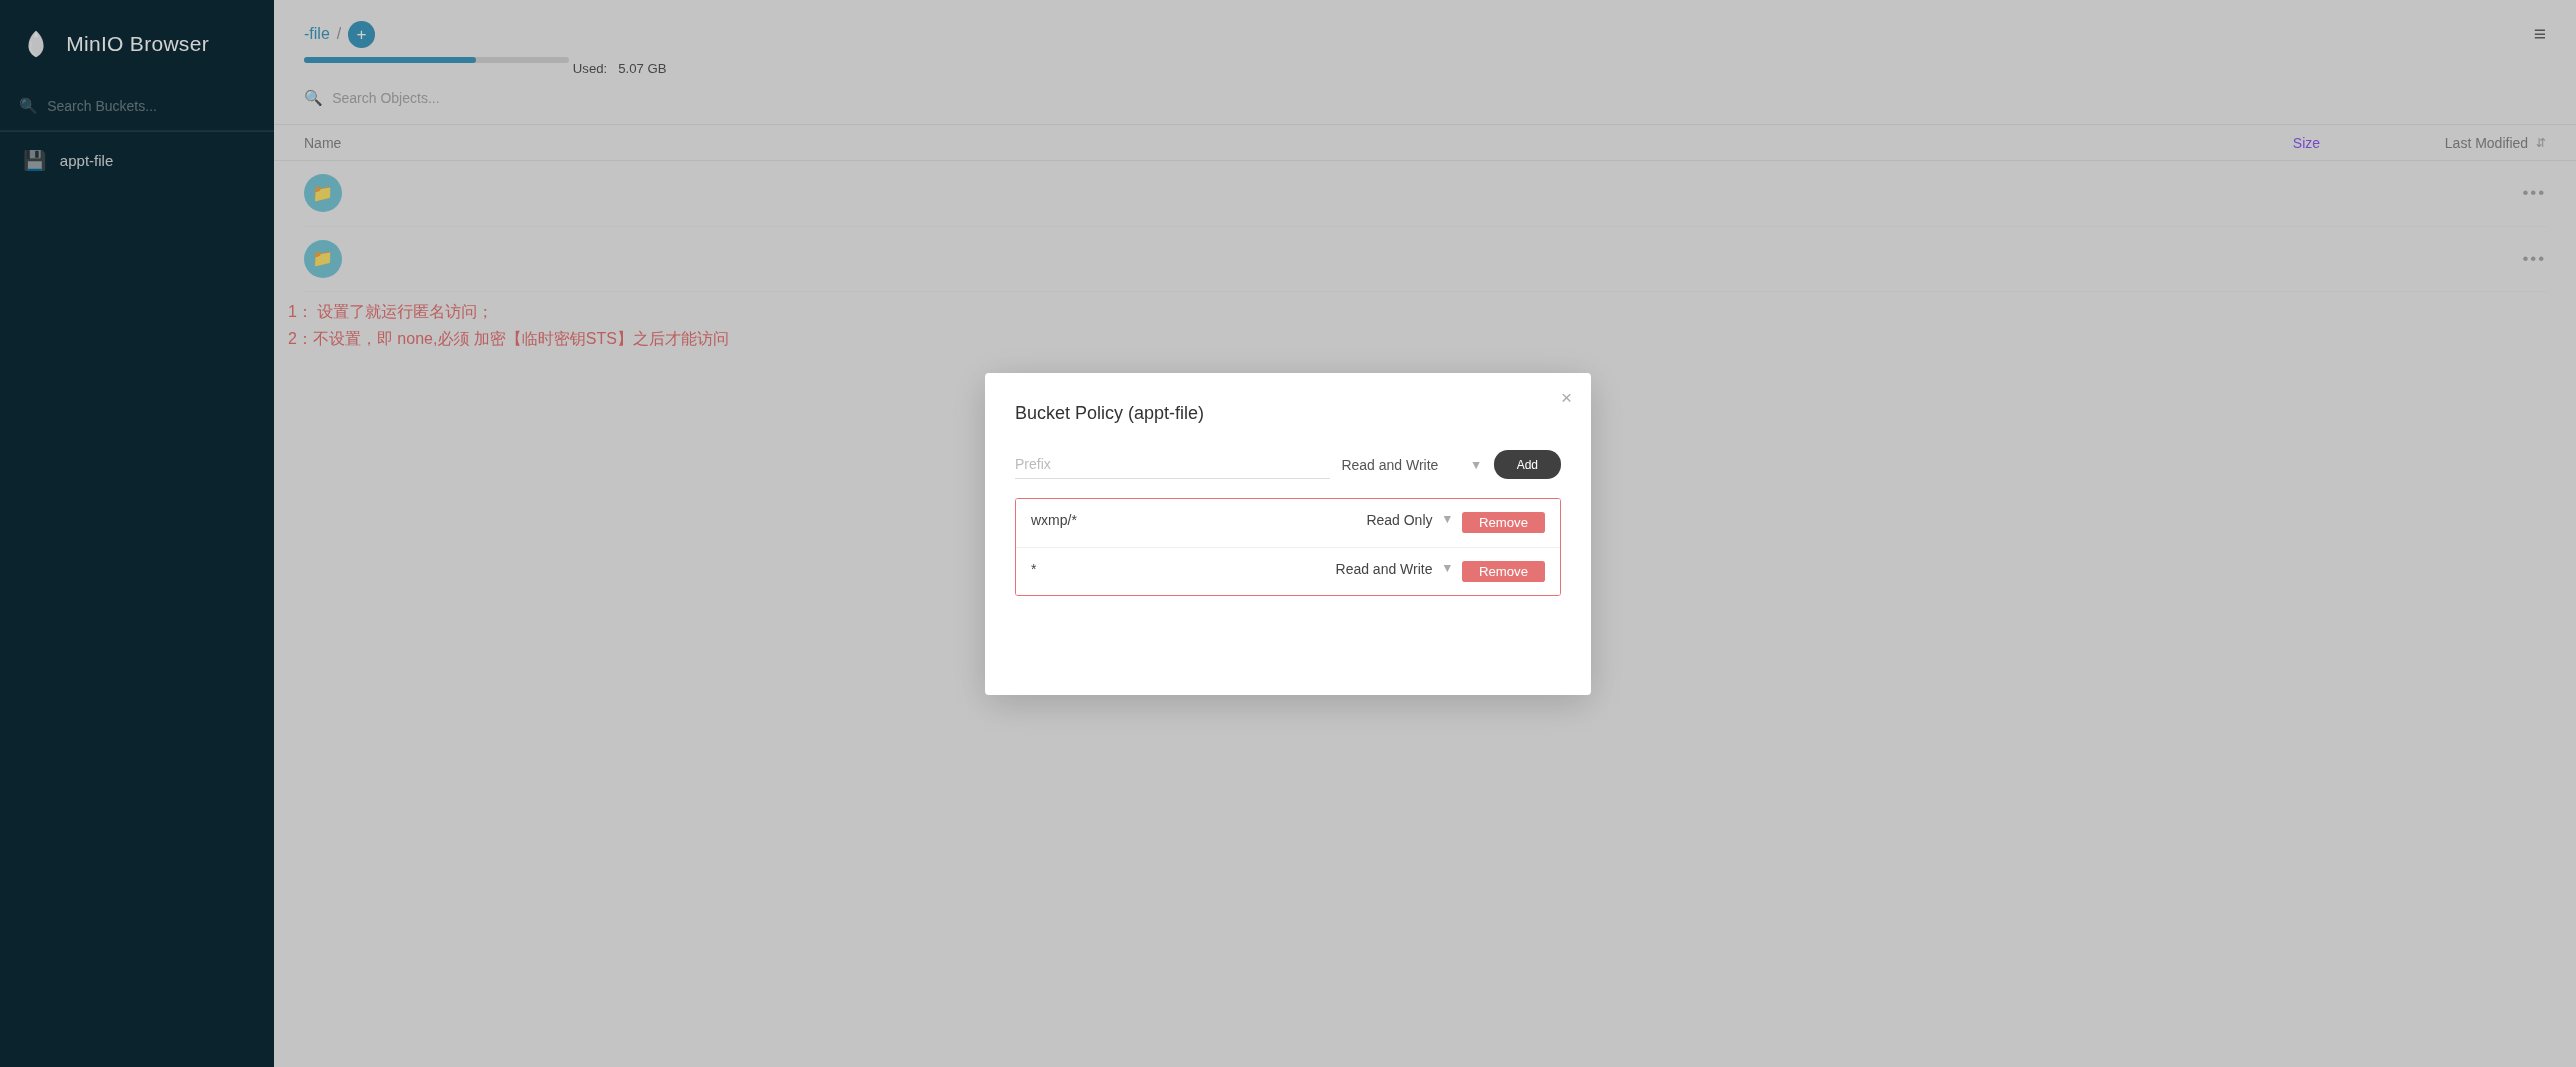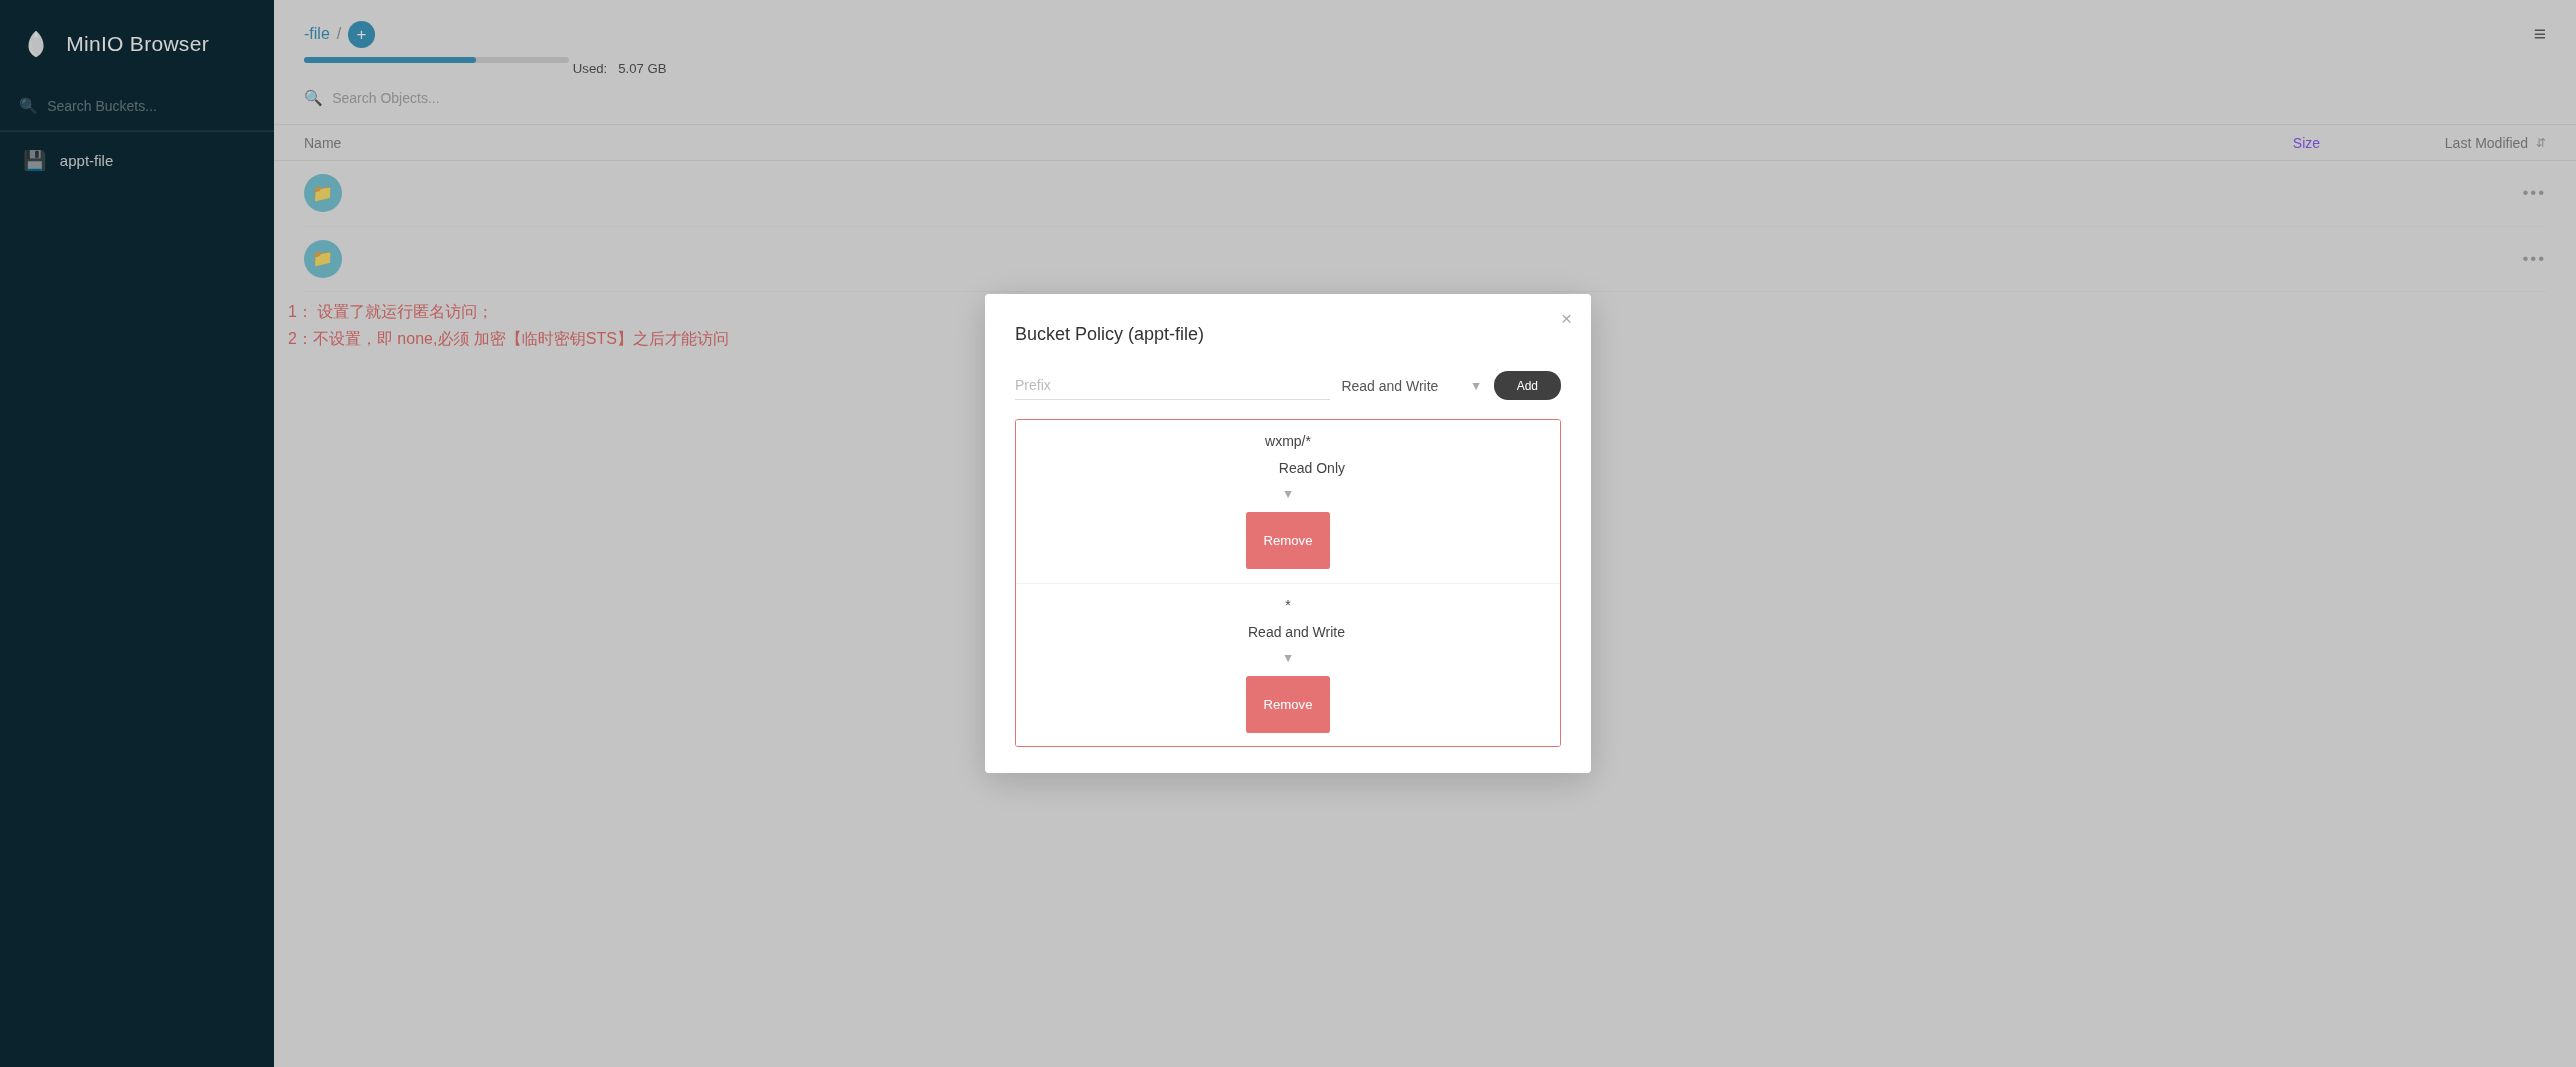--- a/index.html
+++ b/index.html
@@ -282,25 +282,24 @@
       cursor: pointer;
       white-space: nowrap;
     }
     .policy-list-box {
       border: 1.9px solid #e57373;
       border-radius: 2.8px;
       overflow: hidden;
     }
     .policy-list-row {
       display: flex;
-      align-items: center;
+      align-items: flex-start;
       padding: 13.2px 15px;
       background: #fff;
-      gap: 11px;
-      flex-direction: column;
+      gap: 1px;
     }
     .policy-list-row + .policy-list-row {
       border-top: 0.9px solid #f0f0f0;
     }
     .policy-row-prefix {
       flex: 1;
       font-size: 14px;
       color: #444;
     }
     .policy-row-type {
@@ -313,21 +312,21 @@
       color: #aaa;
       font-size: 12.3px;
       margin: 0 7.6px;
       cursor: pointer;
     }
     .policy-remove-btn {
       background: #e57373;
       color: #fff;
       border: none;
       border-radius: 2.8px;
-      padding: 21px 17px;
+      padding: 3px 17px;
       font-size: 13.2px;
       cursor: pointer;
     }
     .annotation-text {
       color: #e57373;
       font-size: 16px;
       margin-top: 6px;
       padding: 0 14px;
       line-height: 1.7;
     }

